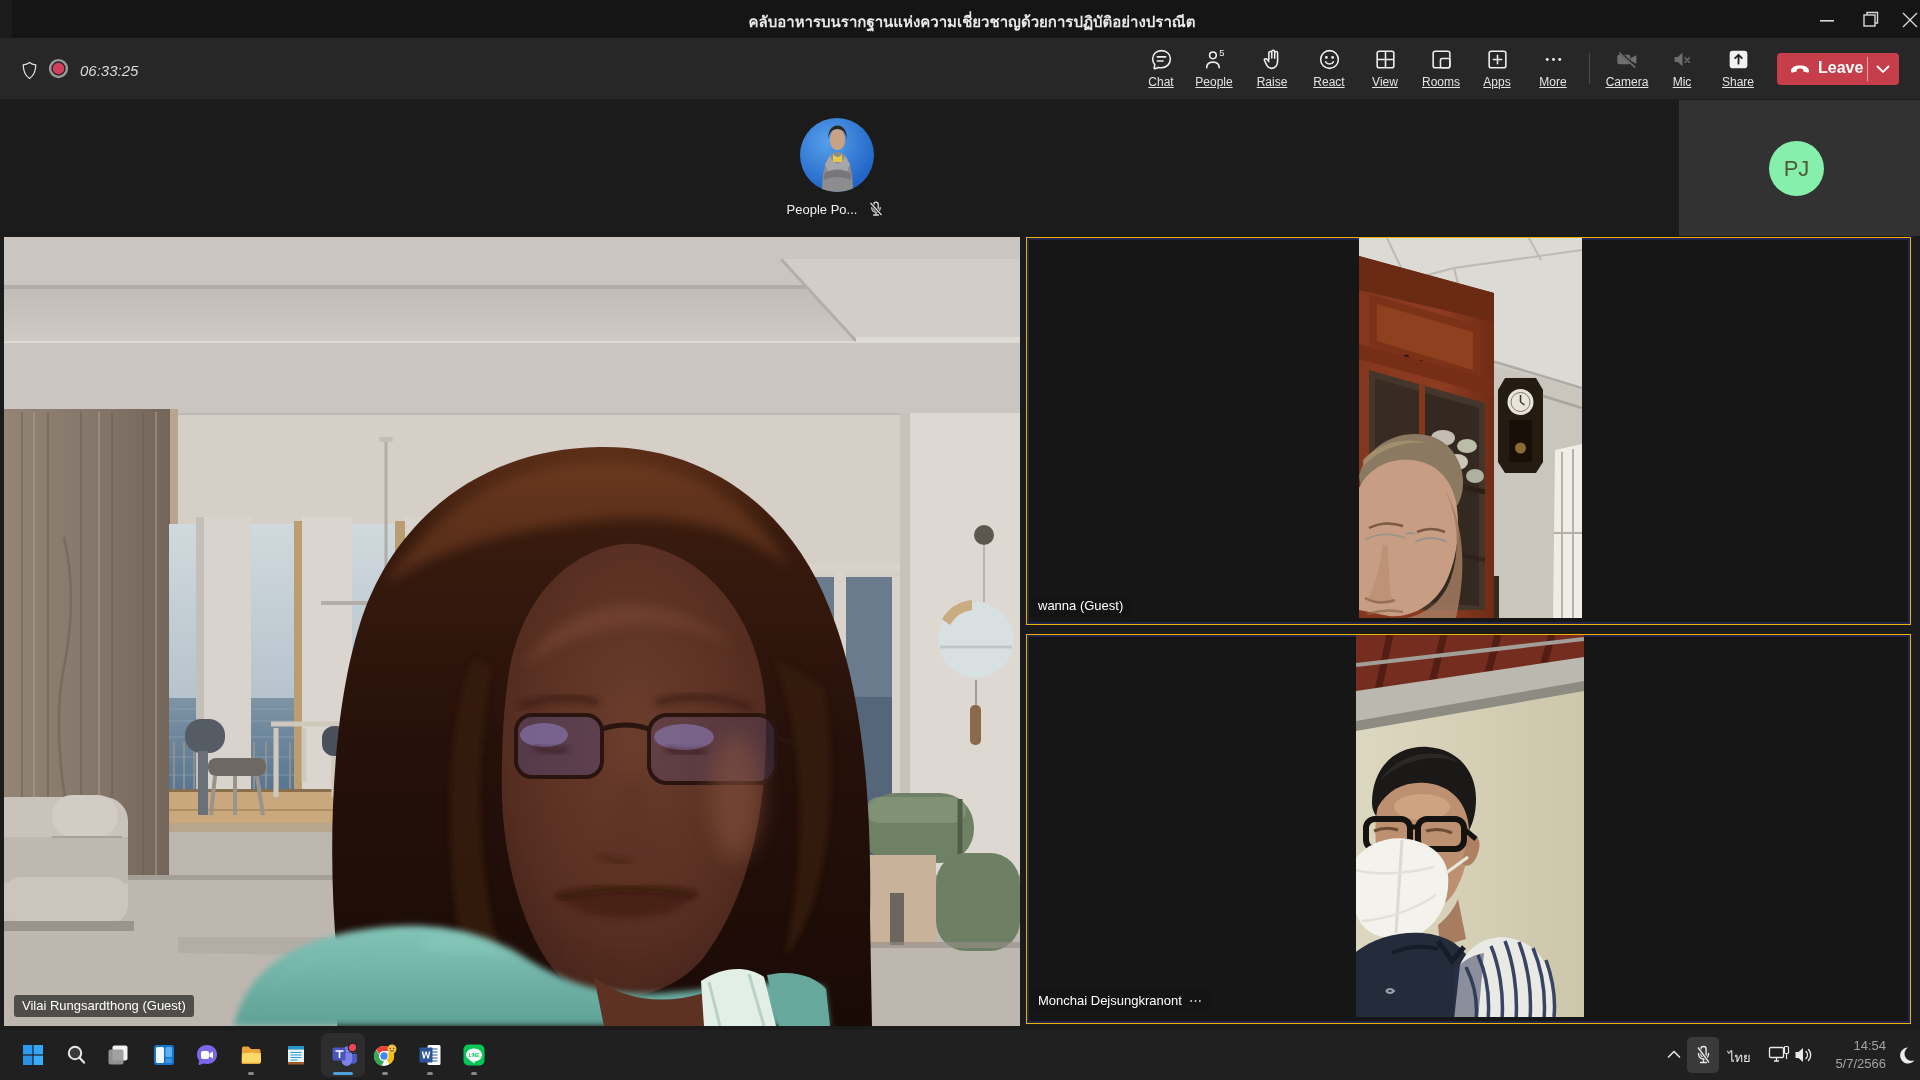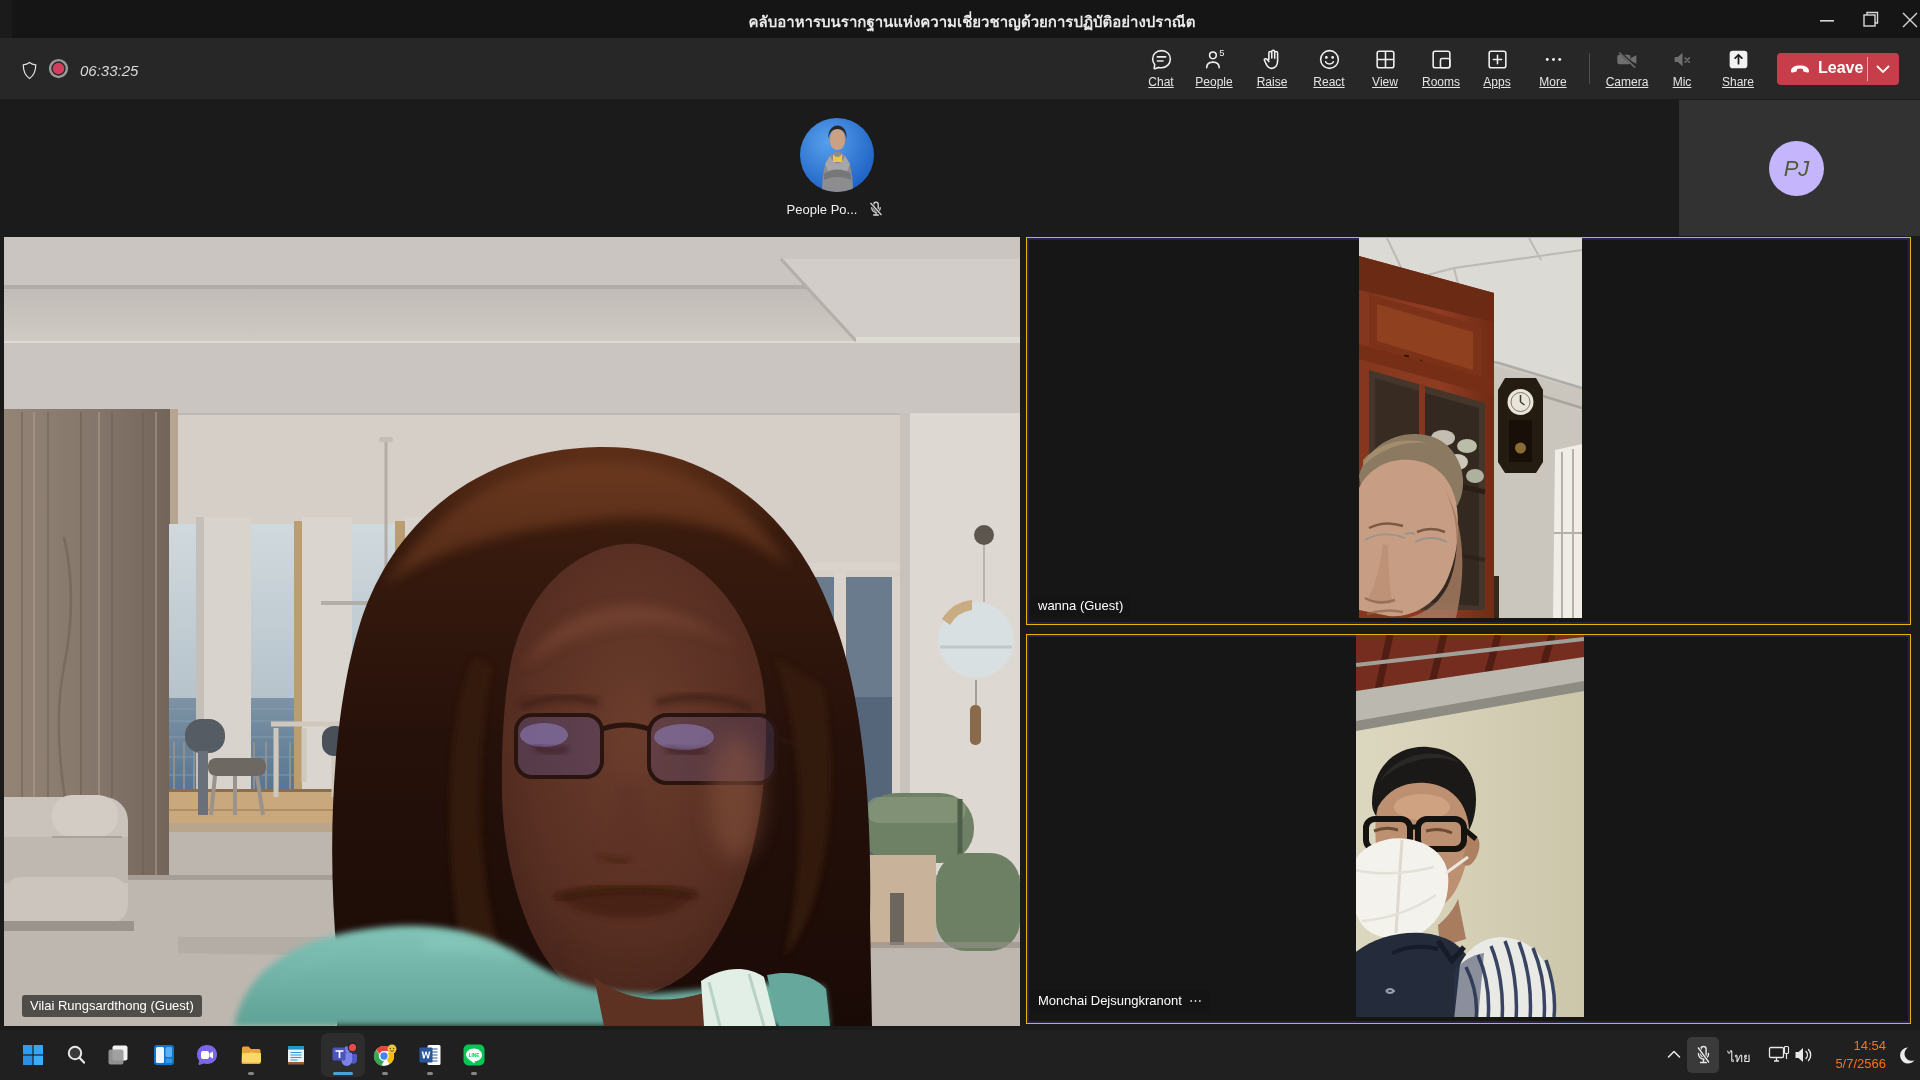--- a/index.html
+++ b/index.html
@@ -143,22 +143,22 @@
       <div class="abs" style="left:90px;top:4px;width:1px;height:24px;background:rgba(255,255,255,0.55);"></div>
       <svg class="abs" style="left:98px;top:10px" width="16" height="12" viewBox="0 0 16 12">
         <path d="M2 3 L8 9 L14 3" fill="none" stroke="#fff" stroke-width="1.8"></path>
       </svg>
     </div>
   </div>
 
   <div id="stage" class="abs"></div>
 
   <div class="abs" style="left:1679px;top:100px;width:241px;height:136px;background:#323232;">
-    <div class="abs" style="left:90px;top:41px;width:55px;height:55px;border-radius:50%;background:#c4b5fd;
-         text-align:center;line-height:55px;font-size:22px;color:#4f5c33;font-style:italic;">PJ</div>
+    <div class="abs" style="left:90px;top:41px;width:55px;height:55px;border-radius:50%;background:#86efac;
+         text-align:center;line-height:55px;font-size:22px;color:#4f5c33;">PJ</div>
   </div>
 
   <div id="mainvideo" class="abs" style="left:4px;top:237px;width:1016px;height:789px;background:#c9c3bd;overflow:hidden;">
     <svg width="1016" height="789" viewBox="0 0 1016 789">
       <defs>
         <linearGradient id="sky" x1="0" y1="0" x2="0" y2="1">
           <stop offset="0" stop-color="#d0d9dd"></stop>
           <stop offset="1" stop-color="#a9b8c3"></stop>
         </linearGradient>
         <linearGradient id="sea" x1="0" y1="0" x2="0" y2="1">
@@ -352,21 +352,21 @@
 
       <path d="M230 789 C240 740 280 706 350 694 C420 682 470 690 520 720 C560 745 600 760 660 756 C720 752 770 740 820 750 L825 789 Z" fill="url(#teal)" filter="url(#b3)"></path>
       <path d="M250 770 q40 -50 120 -60 q-60 6 -90 30 q-20 16 -30 30 Z" fill="#93cec1" opacity="0.5" filter="url(#b6)"></path>
       <path d="M420 700 q60 -6 100 24 q-50 -14 -100 -10 Z" fill="#8fd0c2" opacity="0.45" filter="url(#b6)"></path>
 
       <path d="M590 740 C620 764 660 768 700 756 L705 789 L600 789 Z" fill="#5d3223"></path>
       <path d="M697 744 C718 730 742 728 760 740 L772 789 L700 789 Z" fill="#e2efe7"></path>
       <path d="M705 745 L716 789 M745 737 L760 789" stroke="#b9d2c6" stroke-width="3"></path>
       <path d="M763 738 C790 732 812 740 822 752 L826 789 L775 789 Z" fill="#66a89c"></path>
     </svg>
-    <div class="namechip" style="left:18px;top:758px;">Vilai Rungsardthong (Guest)</div>
+    <div class="namechip" style="left:10px;top:758px;">Vilai Rungsardthong (Guest)</div>
   </div>
 
   <div class="vtile" style="left:1026px;top:237px;width:883px;height:386px;">
     <div class="abs" style="left:332px;top:0px;width:223px;height:380px;overflow:hidden;">
     <svg width="223" height="382" viewBox="0 0 223 382">
       <defs>
         <linearGradient id="t1wall" x1="0" y1="0" x2="0" y2="1">
           <stop offset="0" stop-color="#d6d2cb"></stop>
             <stop offset="1" stop-color="#c3beb5"></stop>
         </linearGradient>
@@ -641,17 +641,17 @@
     <svg class="abs" style="left:1768px;top:15px" width="22" height="20" viewBox="0 0 22 20">
       <rect x="1.5" y="2.5" width="14" height="10" rx="1.2" fill="none" stroke="#e8e8e8" stroke-width="1.3"></rect>
       <path d="M6 16 h5 M8.5 12.5 V16" stroke="#e8e8e8" stroke-width="1.3"></path>
       <rect x="16.5" y="1.5" width="4" height="7" rx="1" fill="none" stroke="#e8e8e8" stroke-width="1.2"></rect>
       <path d="M18.5 8.5 V14" stroke="#e8e8e8" stroke-width="1.2"></path>
     </svg>
     <svg class="abs" style="left:1793px;top:15px" width="22" height="20" viewBox="0 0 22 20">
       <path d="M2.5 7 h3 L10 3 V17 L5.5 13 h-3 Z" fill="#e8e8e8"></path>
       <path d="M13 6.5 a5 5 0 0 1 0 7 M15.5 4.5 a8 8 0 0 1 0 11" fill="none" stroke="#e8e8e8" stroke-width="1.4" stroke-linecap="round"></path>
     </svg>
-    <div class="abs" style="left:1816px;top:7px;width:70px;text-align:right;color:#f97316;font-size:13px;line-height:18px;">14:54<br>5/7/2566</div>
+    <div class="abs" style="left:1816px;top:7px;width:70px;text-align:right;color:#a3a3a3;font-size:13px;line-height:18px;">14:54<br>5/7/2566</div>
     <svg class="abs" style="left:1897px;top:15px" width="20" height="20" viewBox="0 0 20 20">
       <path d="M11 2.5 a8 8 0 1 0 6.5 12.8 a7.2 7.2 0 0 1 -6.5-12.8 Z" fill="#ececec"></path>
     </svg>
   </div>
 
 </body></html>

